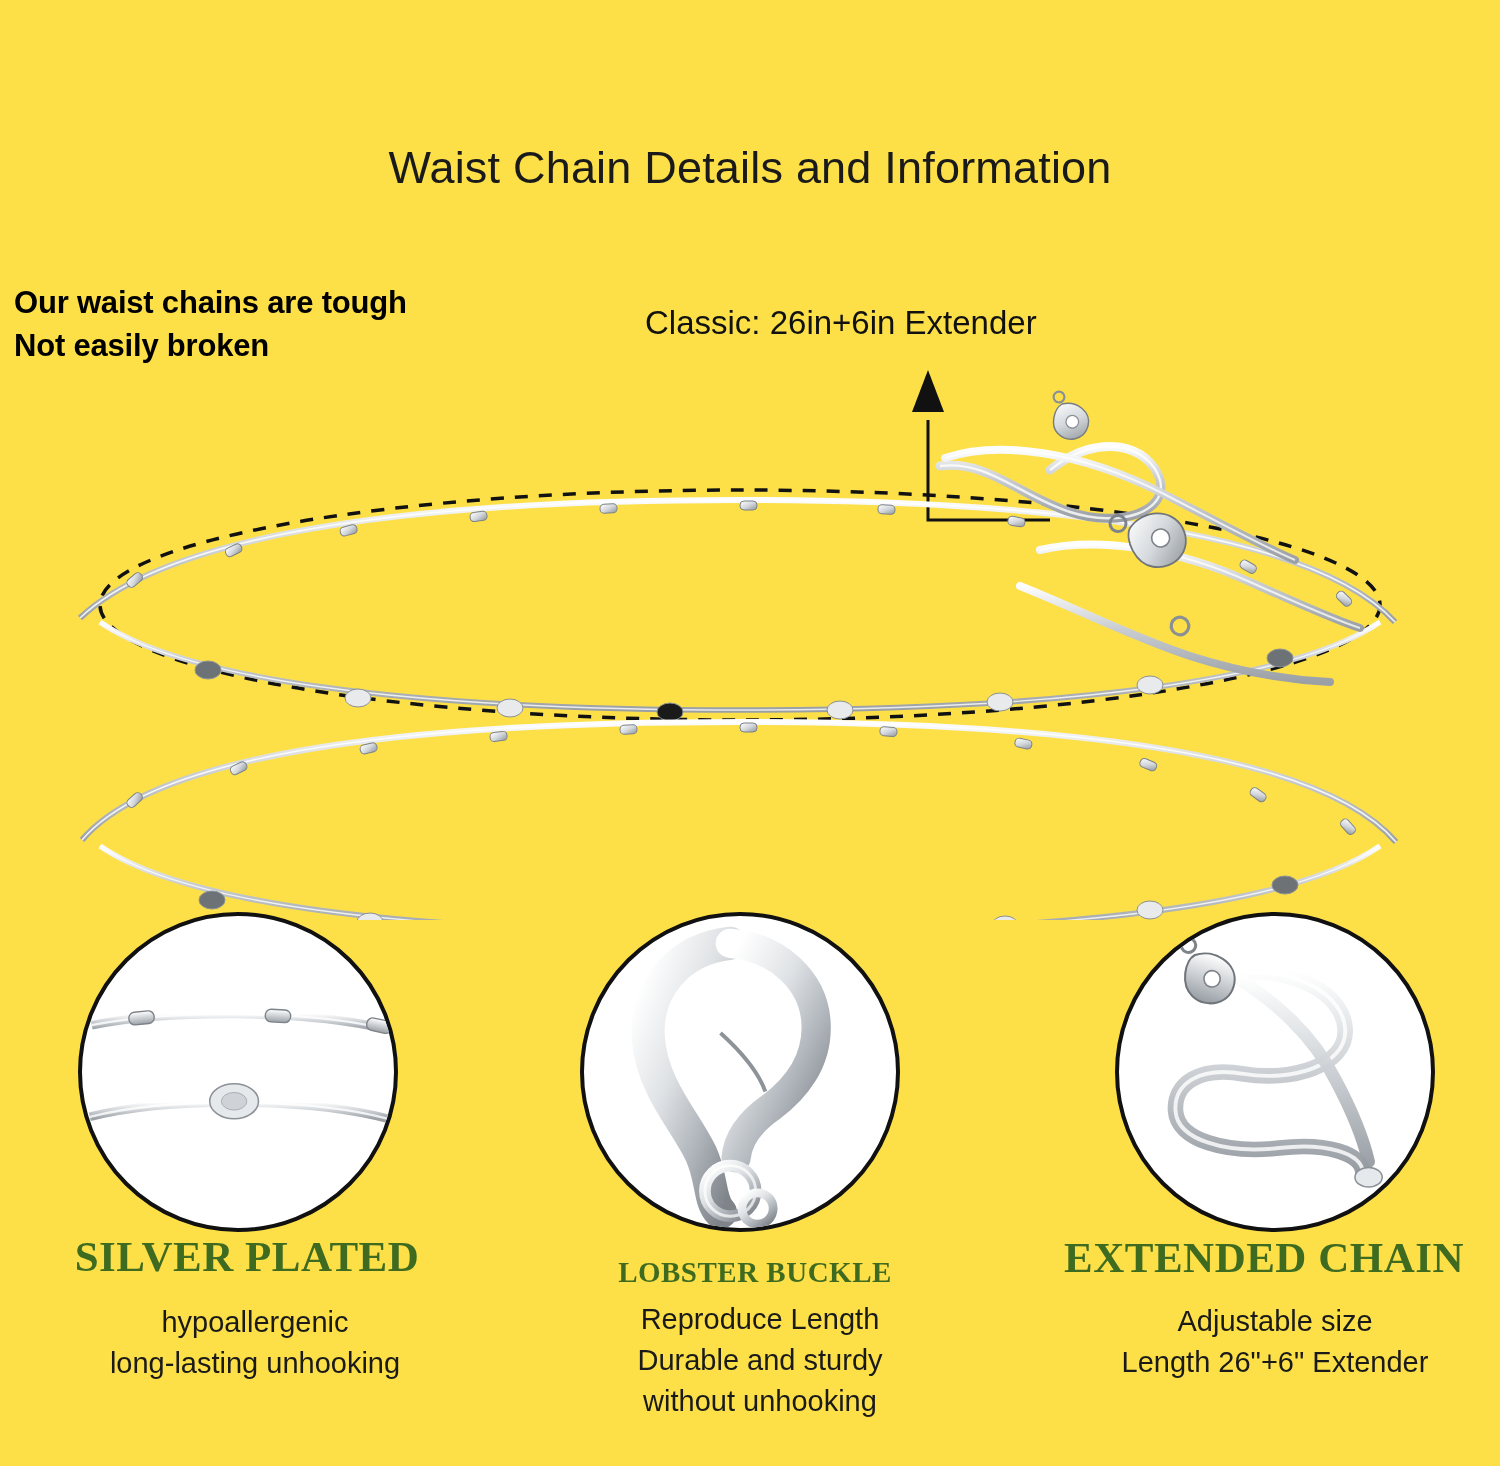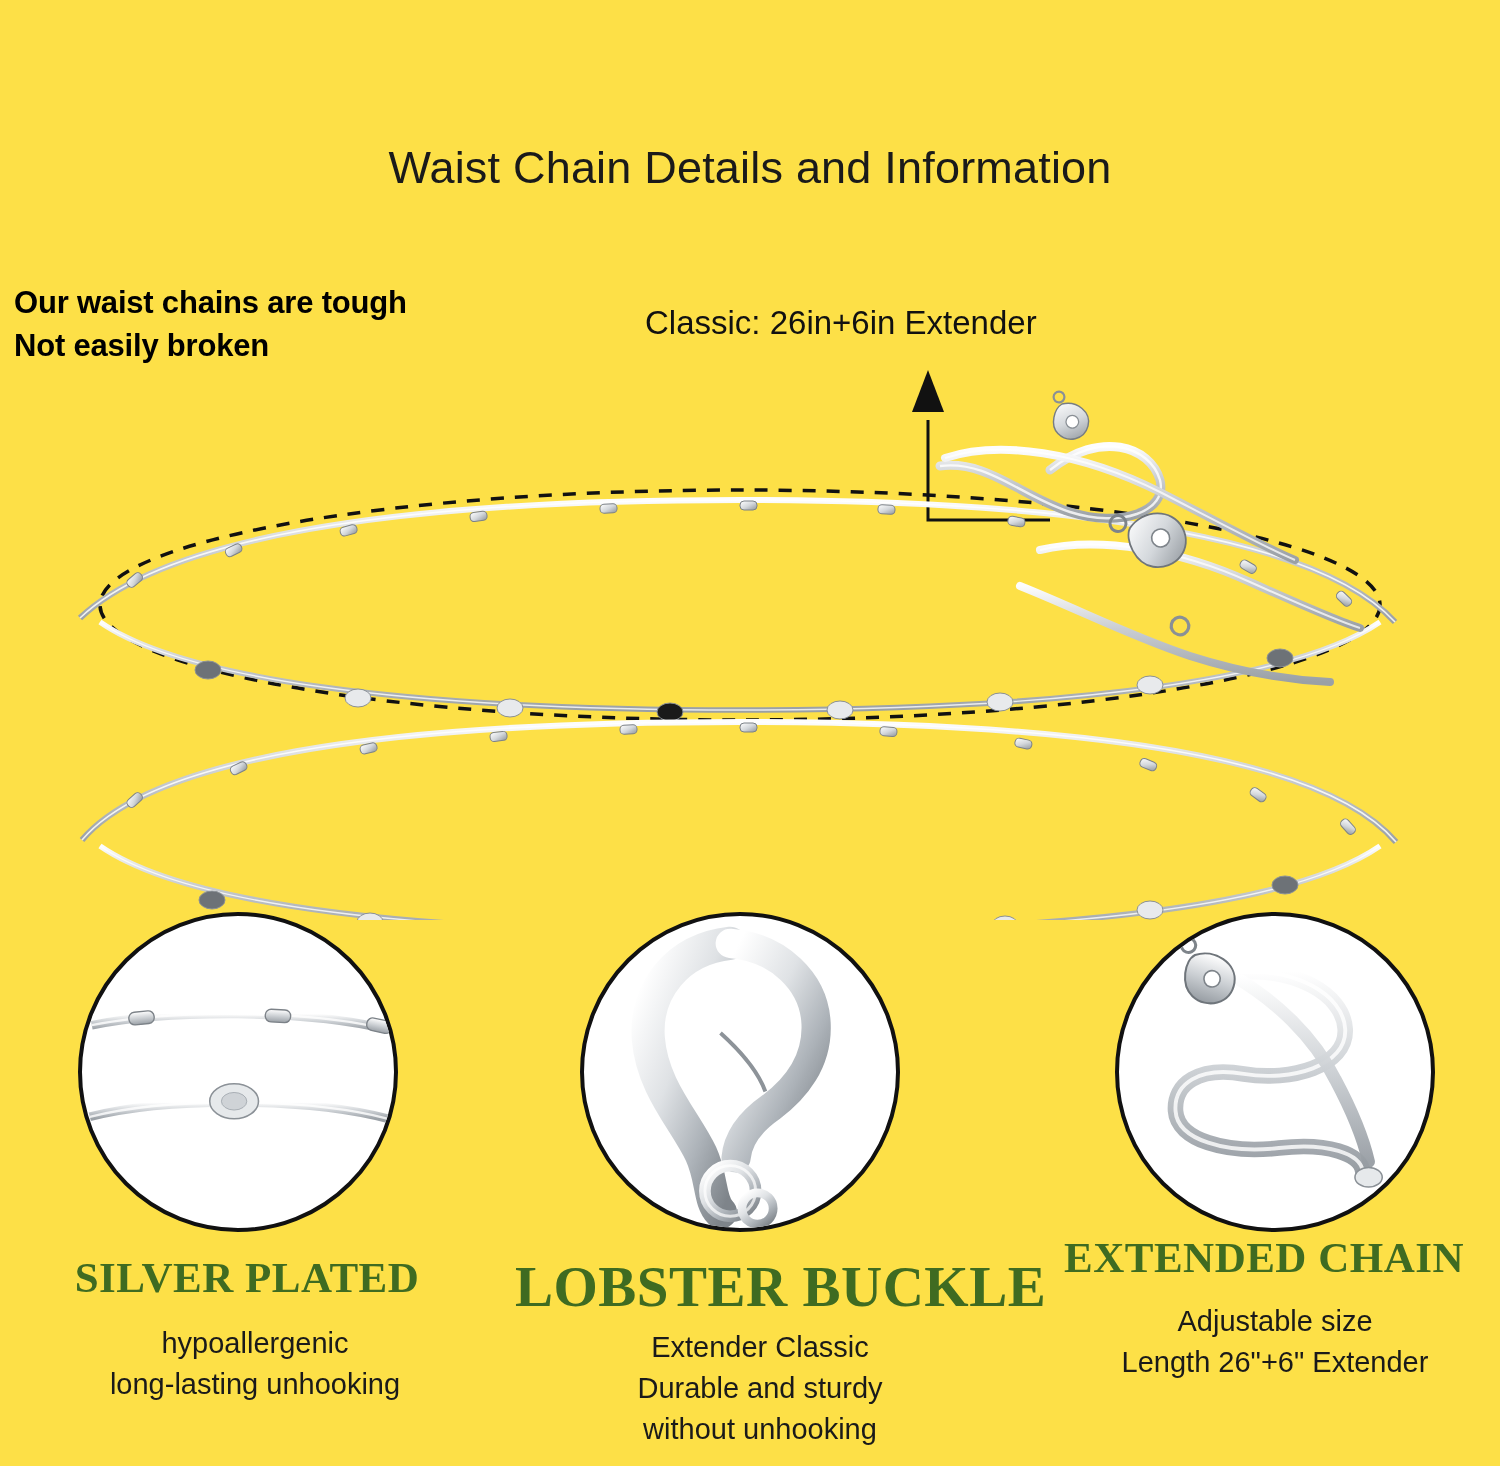--- a/index.html
+++ b/index.html
@@ -114,25 +114,25 @@
   .circle svg { display: block; width: 100%; height: 100%; }
 
   .callout-title {
     text-align: center;
     font-family: "Liberation Serif", serif;
     font-weight: 700;
     color: #3f6b21;
     font-size: 43px;
     letter-spacing: 0.5px;
     line-height: 1;
-    margin-top: 24px;
+    margin-top: 3px;
     white-space: nowrap;
   }
   .callout.c1 .callout-title { margin-left: -16px; }
-  .callout.c2 .callout-title { margin-left: -10px; font-size: 57px; margin-top: 26px; }
+  .callout.c2 .callout-title { margin-left: -10px; font-size: 29px; margin-top: 26px; }
   .callout.c3 .callout-title { margin-left: -22px; margin-top: 4px; }
 
   .callout-desc {
     text-align: center;
     font-size: 29px;
     line-height: 1.42;
     color: #1a1a1a;
     margin-top: 14px;
   }
   .callout.c1 .callout-desc { margin-top: 24px; }
@@ -336,21 +336,21 @@
             <path d="M140 120 C 160 138, 178 158, 186 180" fill="none" stroke="#8d9399" stroke-width="4"></path>
 
             <circle cx="150" cy="282" r="26" fill="none" stroke="url(#m2)" stroke-width="12"></circle>
             <circle cx="150" cy="282" r="26" fill="none" stroke="#ffffff" stroke-width="3" opacity="0.7"></circle>
             <circle cx="178" cy="300" r="16" fill="none" stroke="url(#m2)" stroke-width="9"></circle>
           </svg>
         </div>
       </div>
       <div class="callout-title">LOBSTER BUCKLE</div>
       <div class="callout-desc">
-        <div>Extender Classic</div>
+        <div>Reproduce Length</div>
         <div>Durable and sturdy</div>
         <div>without unhooking</div>
       </div>
     </div>
 
     <div class="callout c3">
       <div class="circle-wrap">
         <div class="circle">
           <svg viewBox="0 0 320 320" xmlns="http://www.w3.org/2000/svg">
             <defs>

